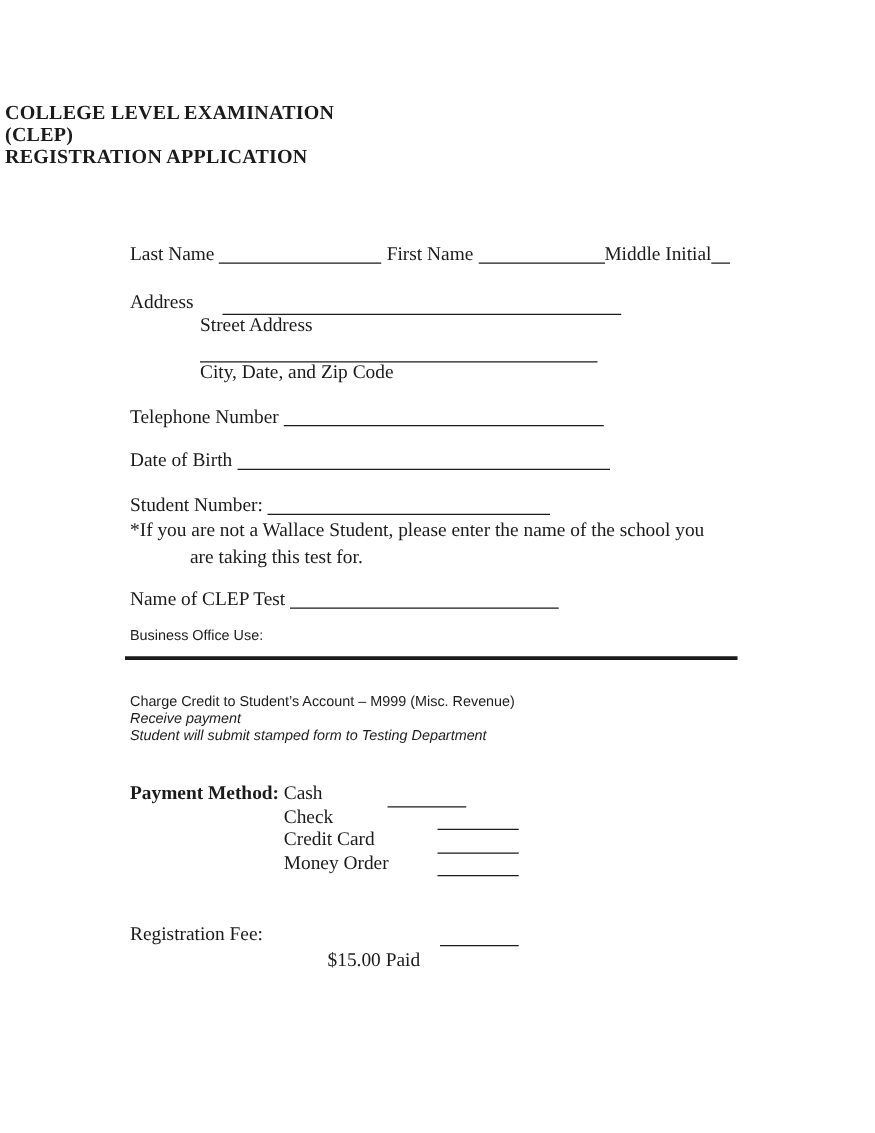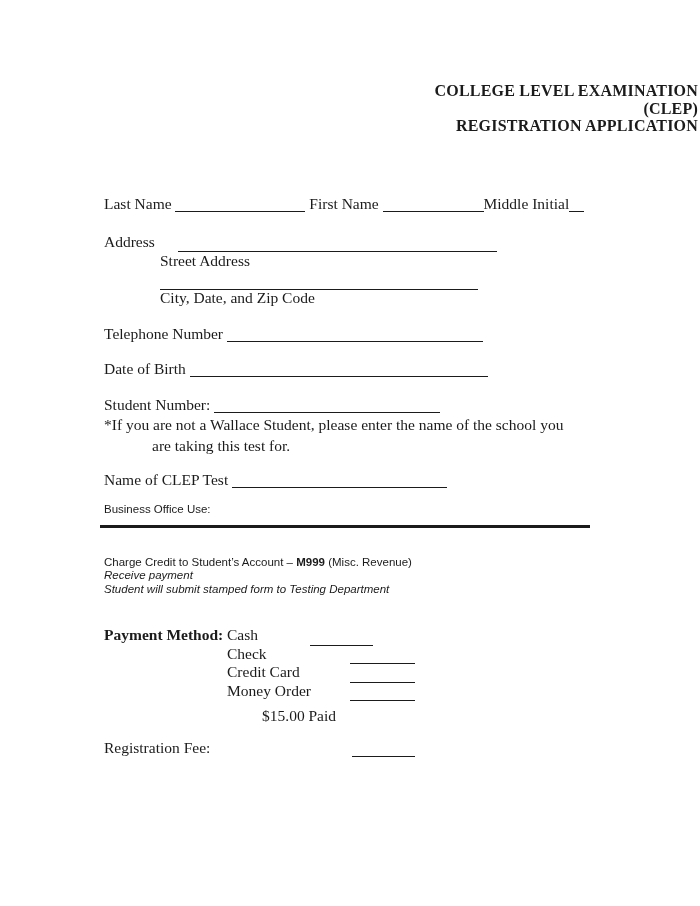--- a/index.html
+++ b/index.html
@@ -6,39 +6,39 @@
   * { box-sizing:border-box; }
   html,body { margin:0; padding:0; background:var(--paper); }
   .paper {
     position:relative; width:700px; height:906px; margin:0 auto;
     background:var(--paper); color:var(--ink);
     font-family:"Liberation Serif","DejaVu Serif",serif;
     font-size:15.5px; overflow:hidden;
   }
   .abs { position:absolute; }
   .title {
-    position:absolute; top:82px; left:14px; width:684px; text-align:right;
+    position:absolute; top:82px; left:4px; width:684px; text-align:left;
     font-weight:bold; font-size:16px; line-height:17.5px; letter-spacing:0.2px;
   }
   .row { position:absolute; left:104px; line-height:18px; white-space:nowrap; }
   .blank {
     display:inline-block; height:12px; border-bottom:1px solid var(--ink);
     margin-bottom:-3px;
   }
   .w130{width:130px} .w101{width:101px} .w15{width:15px}
   .w256{width:256px} .w298{width:298px} .w226{width:226px} .w215{width:215px}
   .hline { position:absolute; height:1px; background:var(--ink); }
   .divider { position:absolute; left:100px; top:525px; width:490px; height:3px; background:var(--ink); }
   .sans {
     font-family:"Liberation Sans","DejaVu Sans",sans-serif;
     font-size:11.5px; line-height:14px;
   }
   .steps { position:absolute; left:104px; top:569px; }
   .steps div { line-height:13.9px;font-style:italic; }
-  .bold { font-weight:bold;text-align:center; }
+  .bold { font-weight:normal;text-align:center; }
 </style>
 </head>
 <body>
 
 <div class="paper">
 
   <div class="title">
     <div>COLLEGE LEVEL EXAMINATION</div>
     <div>(CLEP)</div>
     <div>REGISTRATION APPLICATION</div>
@@ -98,16 +98,16 @@
   <div class="abs" style="left:227px; top:645px; line-height:18px;">Check</div>
   <div class="abs" style="left:227px; top:663px; line-height:18px;">Credit Card</div>
   <div class="abs" style="left:227px; top:682px; line-height:18px;">Money Order</div>
 
   <div class="hline" style="left:310px; top:645px; width:63px;"></div>
   <div class="hline" style="left:350px; top:663px; width:65px;"></div>
   <div class="hline" style="left:350px; top:682px; width:65px;"></div>
   <div class="hline" style="left:350px; top:700px; width:65px;"></div>
 
   <div class="abs" style="left:104px; top:739px; line-height:18px;">Registration Fee:</div>
-  <div class="abs" style="left:262px; top:707px; line-height:18px;">$15.00 Paid</div>
+  <div class="abs" style="left:262px; top:760px; line-height:18px;">$15.00 Paid</div>
   <div class="hline" style="left:352px; top:756px; width:63px;"></div>
 
 </div>
 
 </body></html>

